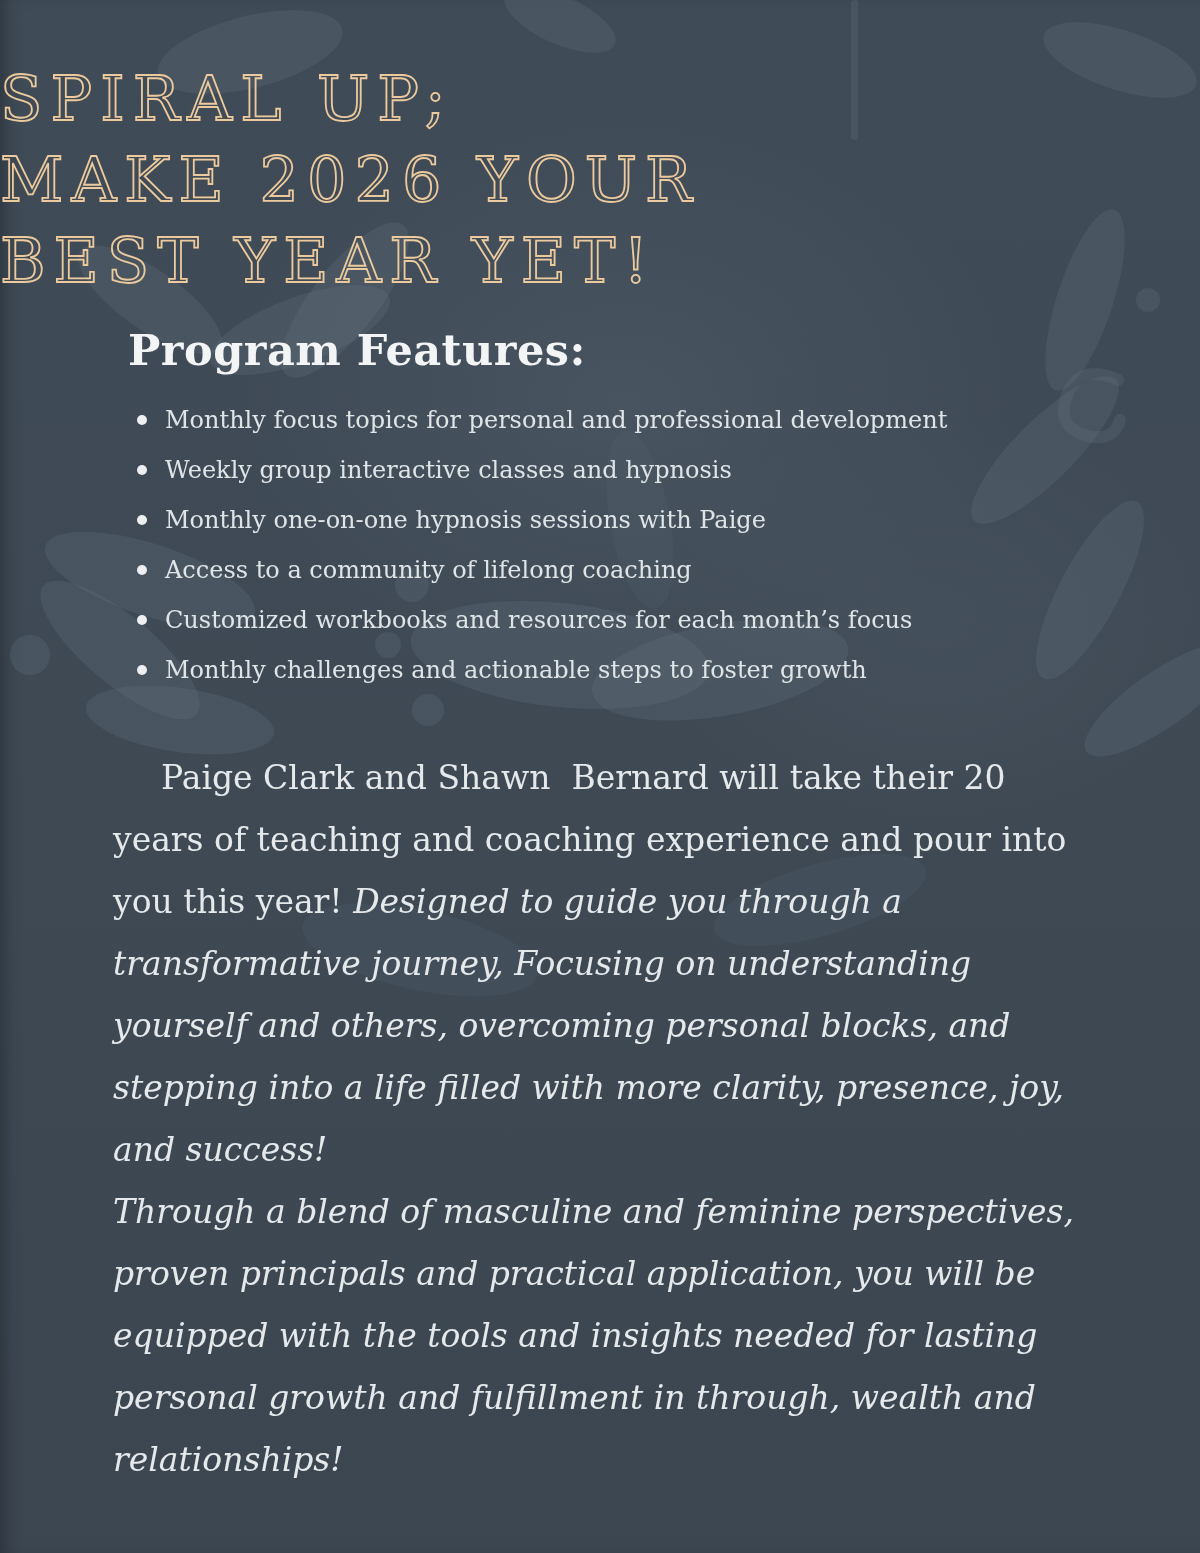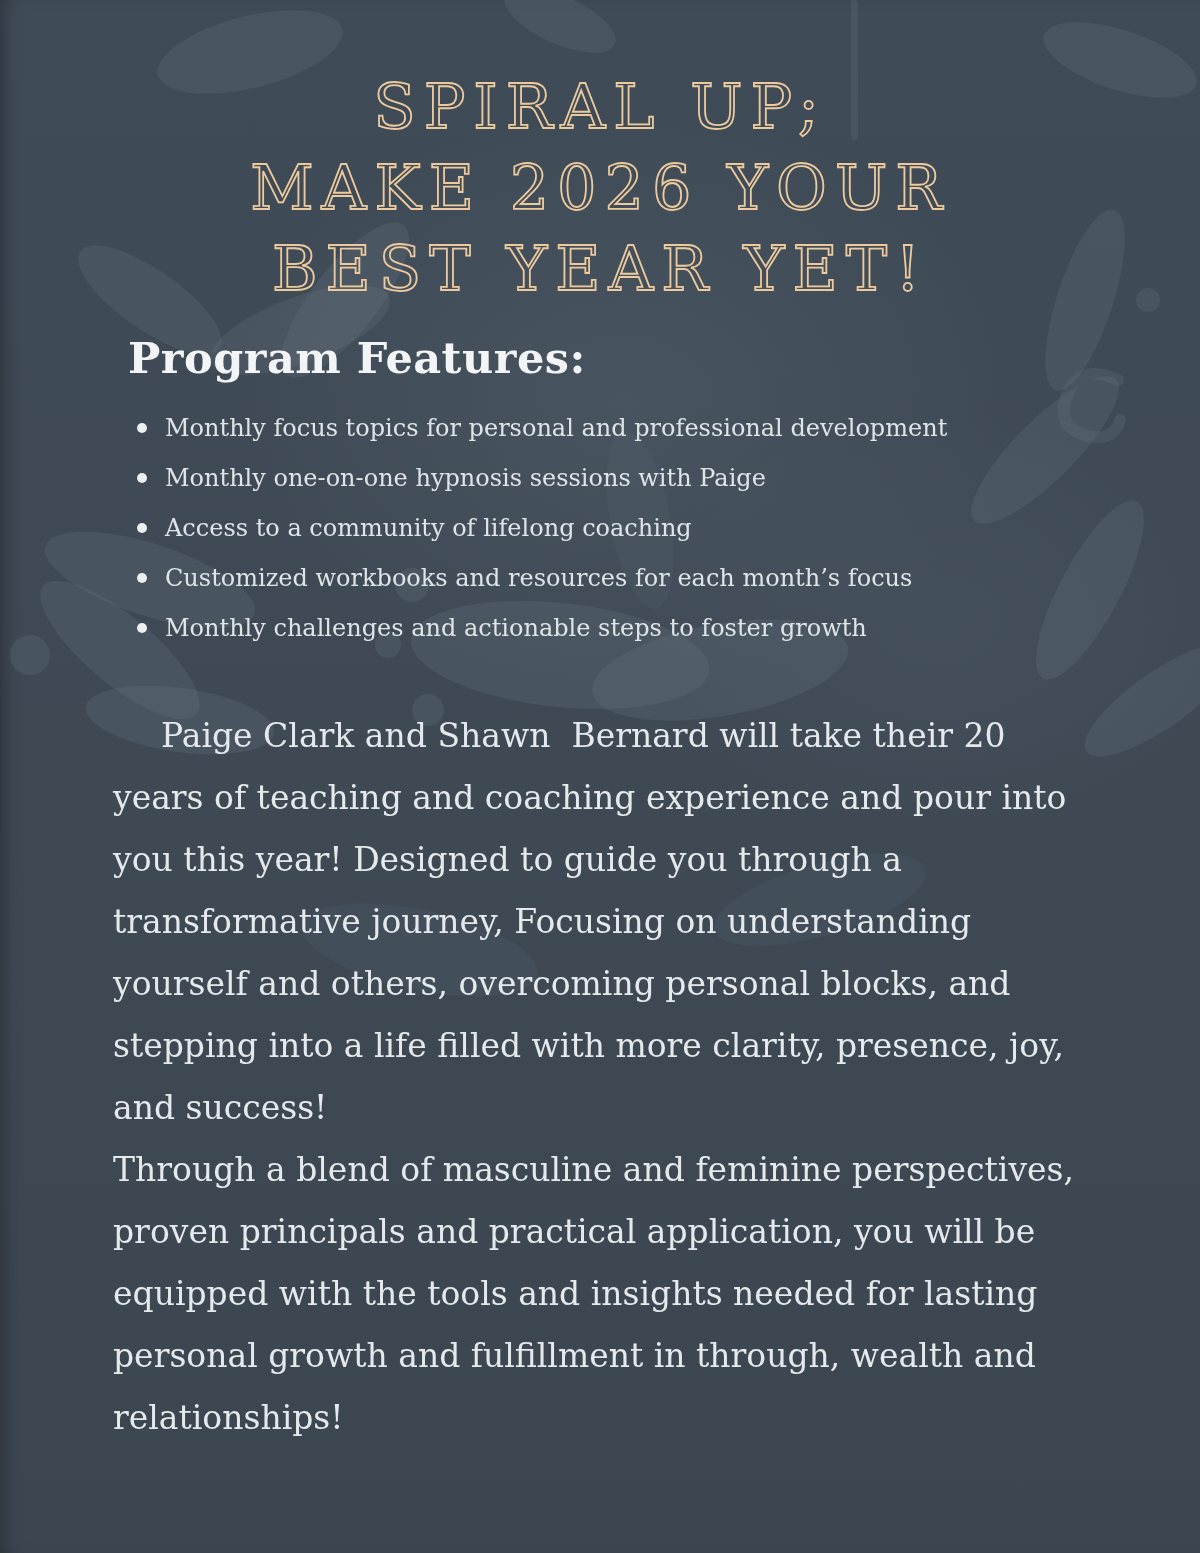--- a/index.html
+++ b/index.html
@@ -24,23 +24,23 @@
     position: absolute;
     inset: 0;
     background:
       radial-gradient(ellipse 560px 420px at 52% 26%, rgba(120,135,148,0.16), rgba(120,135,148,0) 70%),
       radial-gradient(ellipse 420px 300px at 78% 40%, rgba(120,135,148,0.10), rgba(120,135,148,0) 70%);
     pointer-events: none;
   }
   .content { position: relative; z-index: 2; }
 
   h1.flyer-title {
-    margin: 8px;
+    margin: 0;
     padding-top: 58px;
-    text-align: center;
+    text-align: left;
     font-size: 62px;
     line-height: 81px;
     font-weight: normal;
     letter-spacing: 8px;
     color: #ECCA9D;
     -webkit-text-fill-color: transparent;
     -webkit-text-stroke: 1.8px #ECCA9D;
   }
   h1.flyer-title .title-line { display: block; }
 
@@ -80,21 +80,21 @@
   ul.features li.bold { font-weight: bold; color: #F2F4F5; }
 
   .body-copy {
     margin: 62px 100px 0 113px;
     font-size: 33px;
     line-height: 62px;
     color: #E5E9EB;
   }
   .body-copy p { margin: 0; white-space: pre-wrap; }
   .body-copy p.lead { text-indent: 48px; }
-  .body-copy .em { }
+  .body-copy .em { font-style: italic; }
 </style>
 </head>
 <body>
 
 <div class="page">
 
   <svg class="bg-pattern" viewBox="0 0 1200 1553" xmlns="http://www.w3.org/2000/svg">
     <g fill="#64737F" fill-opacity="0.28">
 
       <ellipse cx="250" cy="52" rx="95" ry="36" transform="rotate(-14 250 52)"></ellipse>
@@ -139,20 +139,21 @@
     <h1 class="flyer-title">
       <span class="title-line">SPIRAL UP;</span>
       <span class="title-line">MAKE 2026 YOUR</span>
       <span class="title-line">BEST YEAR YET!</span>
     </h1>
 
     <h2 class="section-heading">Program Features:</h2>
 
     <ul class="features">
       <li><span>Monthly focus topics for personal and professional development</span></li>
+      <li><span>Weekly group interactive classes and hypnosis</span></li>
       <li><span>Monthly one-on-one hypnosis sessions with Paige</span></li>
       <li><span>Access to a community of lifelong coaching</span></li>
       <li><span>Customized workbooks and resources for each month’s focus</span></li>
       <li><span>Monthly challenges and actionable steps to foster growth</span></li>
     </ul>
 
     <div class="body-copy">
       <p class="lead"><span>Paige Clark and Shawn  Bernard will take their 20 years of teaching and coaching experience and pour into you this year! </span><span class="em">Designed to guide you through a transformative journey, Focusing on understanding yourself and others, overcoming personal blocks, and stepping into a life filled with more clarity, presence, joy, and success!</span></p>
       <p><span class="em">Through a blend of masculine and feminine perspectives, proven principals and practical application, you will be equipped with the tools and insights needed for lasting personal growth and fulfillment in through, wealth and relationships!</span></p>
     </div>

